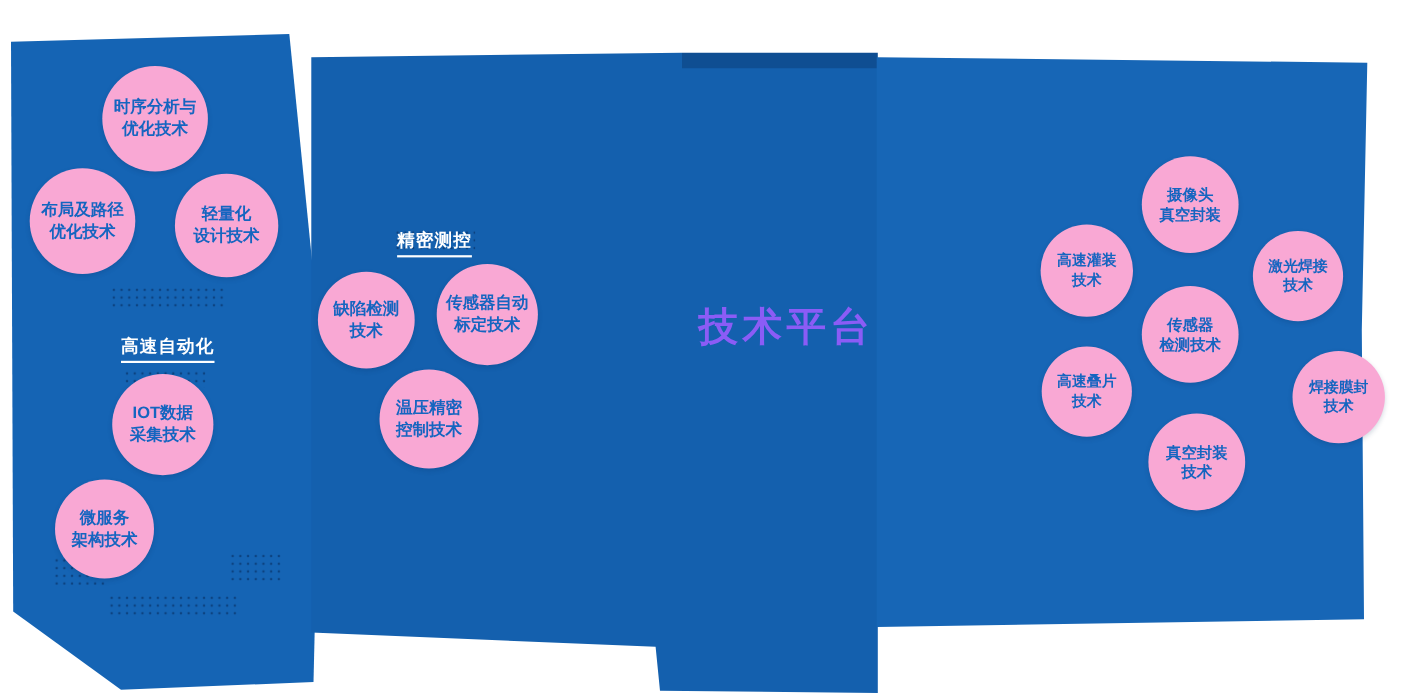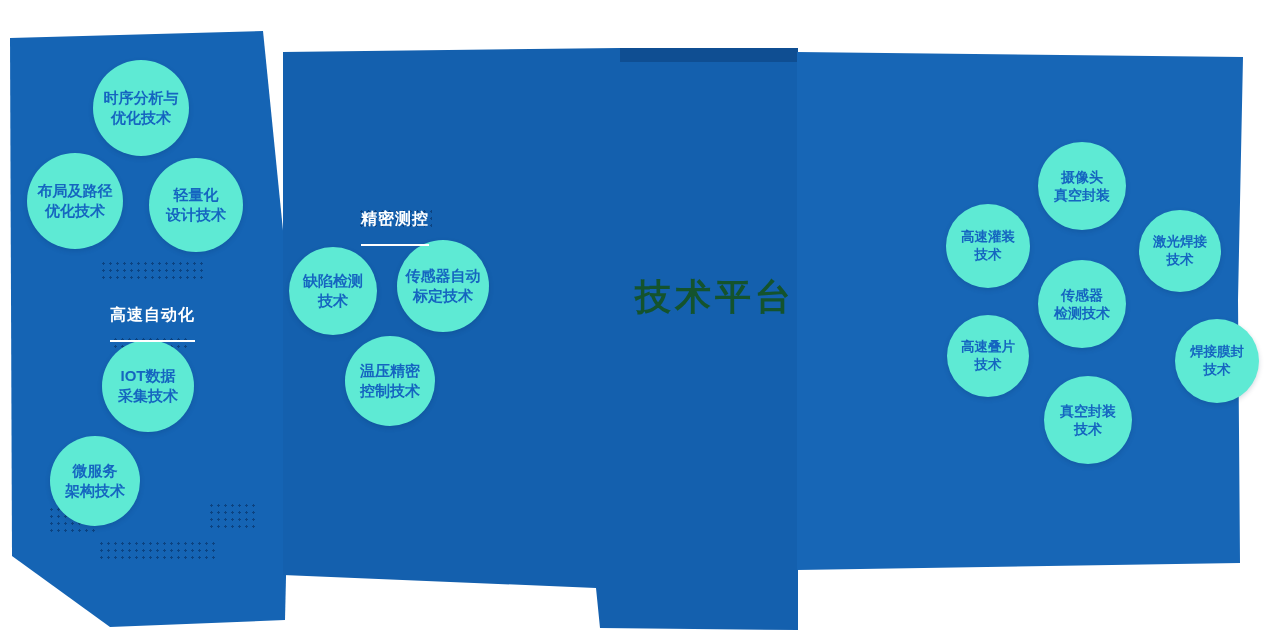--- a/index.html
+++ b/index.html
@@ -23,21 +23,21 @@
   .dots {
     position: absolute;
     z-index: 1;
     background-image: radial-gradient(#0b3d78 1.3px, transparent 1.4px);
     background-size: 7px 7px;
     opacity: 0.85;
   }
   .circle {
     position: absolute;
     z-index: 2;
-    background: #5eead4;
+    background: #f9a8d4;
     border-radius: 50%;
     display: flex;
     align-items: center;
     justify-content: center;
     text-align: center;
     color: #1565c0;
     font-weight: bold;
     line-height: 1.32;
     white-space: pre-line;
     box-shadow: 0 2px 5px rgba(6, 40, 84, 0.18);
@@ -50,30 +50,30 @@
     z-index: 3;
     color: #ffffff;
     font-weight: bold;
     font-size: 16px;
     text-align: center;
     letter-spacing: 1px;
   }
   .section-label span {
     display: inline-block;
     border-bottom: 2px solid #ffffff;
-    padding-bottom: 14px;
+    padding-bottom: 2px;
   }
   #center-title {
     position: absolute;
     z-index: 3;
     left: 615px;
     top: 273px;
     width: 200px;
     text-align: center;
-    color: #14532d;
+    color: #8b5cf6;
     font-weight: bold;
     font-size: 36px;
     letter-spacing: 4px;
   }
 </style>
 </head>
 <body>
 
 <div id="canvas">
 
@@ -90,21 +90,21 @@
   <div class="dots" style="left:208px; top:502px; width:50px; height:26px;"></div>
   <div class="dots" style="left:98px; top:540px; width:118px; height:22px;"></div>
   <div class="dots" style="left:358px; top:208px; width:74px; height:20px;"></div>
 
   <div id="center-title">技术平台</div>
 
   <div class="circle lg" style="left:93px; top:60px; width:96px; height:96px;">时序分析与
 优化技术</div>
   <div class="circle lg" style="left:27px; top:153px; width:96px; height:96px;">布局及路径
 优化技术</div>
-  <div class="circle lg" style="left:149px; top:158px; width:94px; height:94px;">轻量化
+  <div class="circle lg" style="left:159px; top:158px; width:94px; height:94px;">轻量化
 设计技术</div>
   <div class="section-label" style="left:95px; top:262px; width:115px;margin-top:43px;">
     <span>高速自动化</span>
   </div>
 
   <div class="circle lg" style="left:50px; top:436px; width:90px; height:90px;">微服务
 架构技术</div>
   <div class="circle lg" style="left:102px; top:340px; width:92px; height:92px;">IOT数据
 采集技术</div>
 

